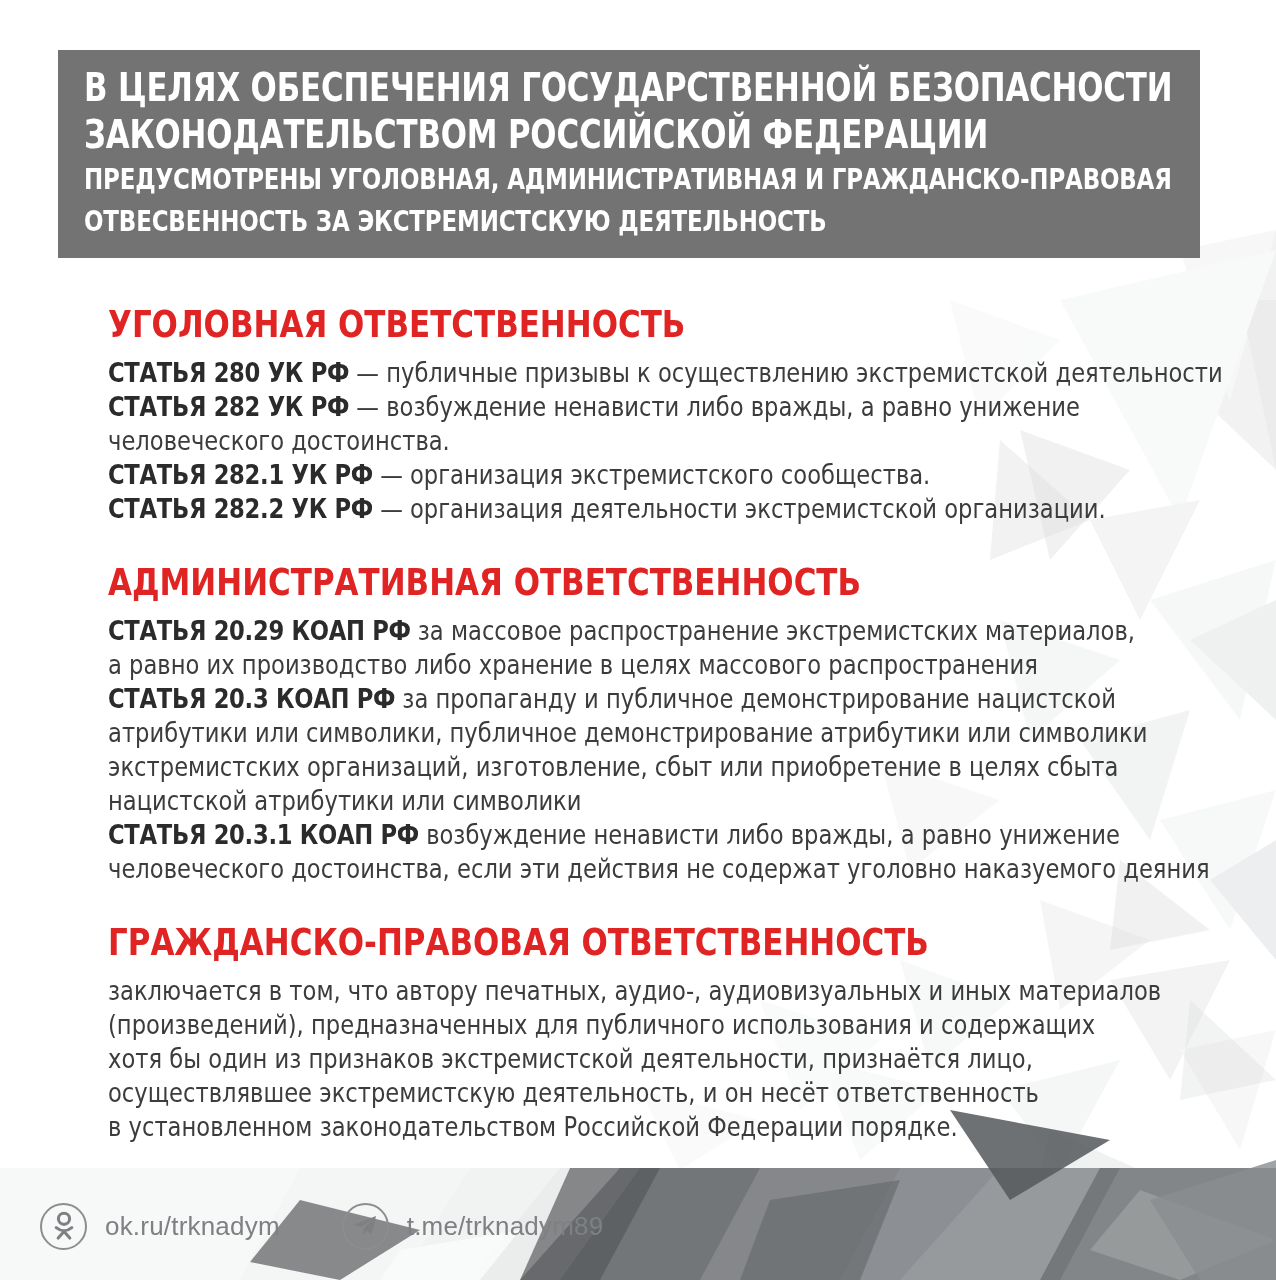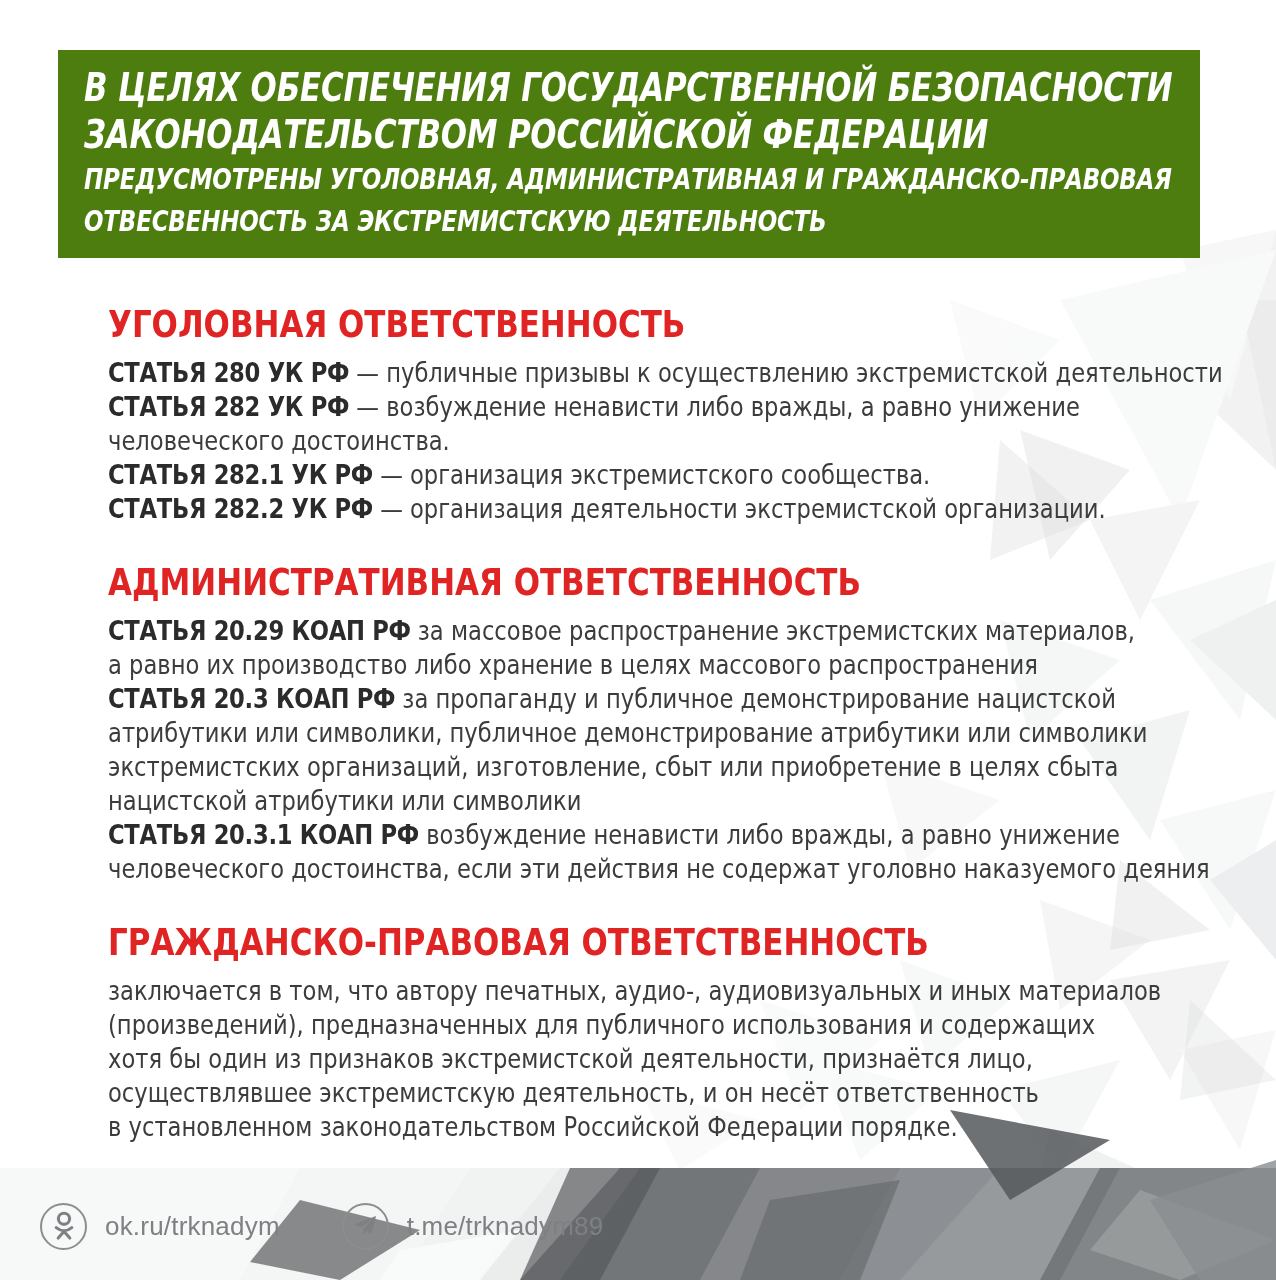--- a/index.html
+++ b/index.html
@@ -20,25 +20,24 @@
   
   #bg-texture{
     position:absolute;left:0;top:0;width:1276px;height:1280px;
     z-index:0;pointer-events:none;
   }
   
   #banner{
     position:absolute;
     left:58px;top:50px;
     width:1142px;
-    background:#4d7c0f;
+    background:#737373;
     z-index:3;
     padding:14px 1px 16px 0;
     box-sizing:border-box;
-    font-style:italic;
   }
   .banner-line{
     color:#ffffff;
     font-family:"Liberation Sans Narrow","DejaVu Sans Condensed","Liberation Sans",sans-serif;
     font-weight:bold;
     font-stretch:condensed;
     text-transform:uppercase;
     letter-spacing:-0.2px;
     margin:0 0 0 26px;
     white-space:nowrap;

